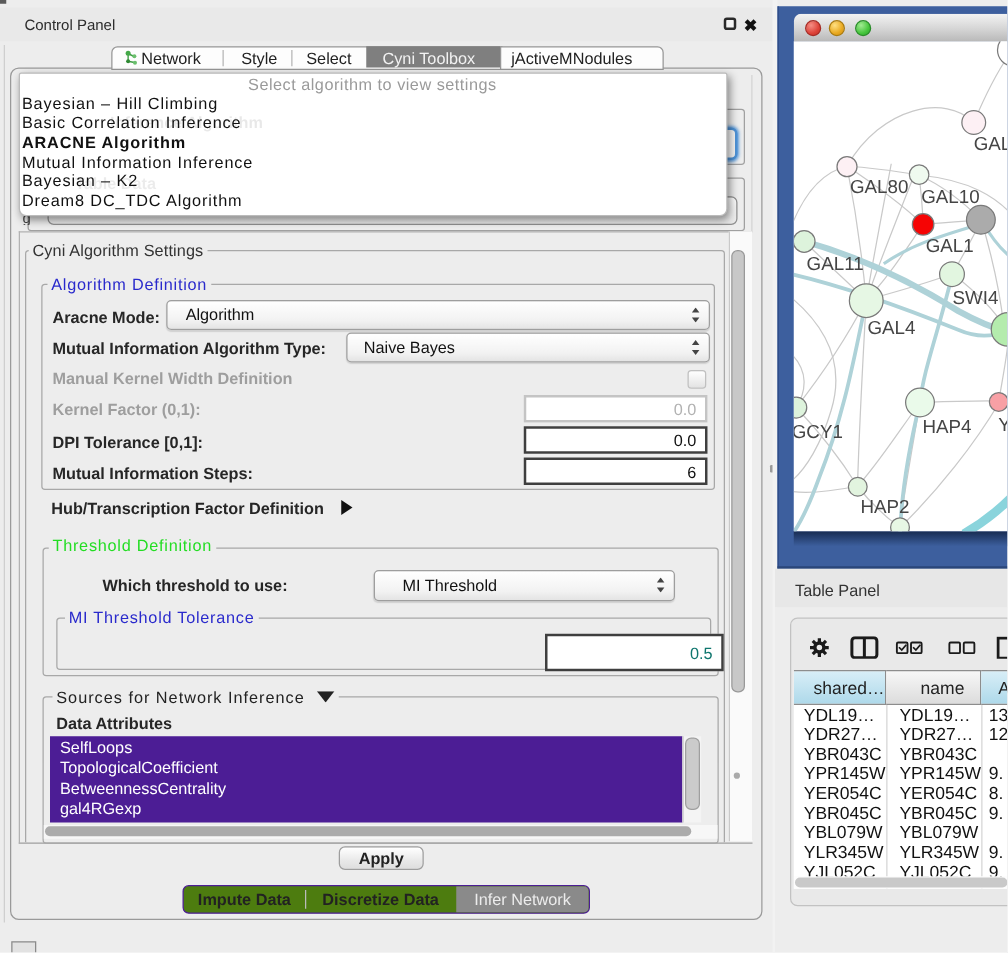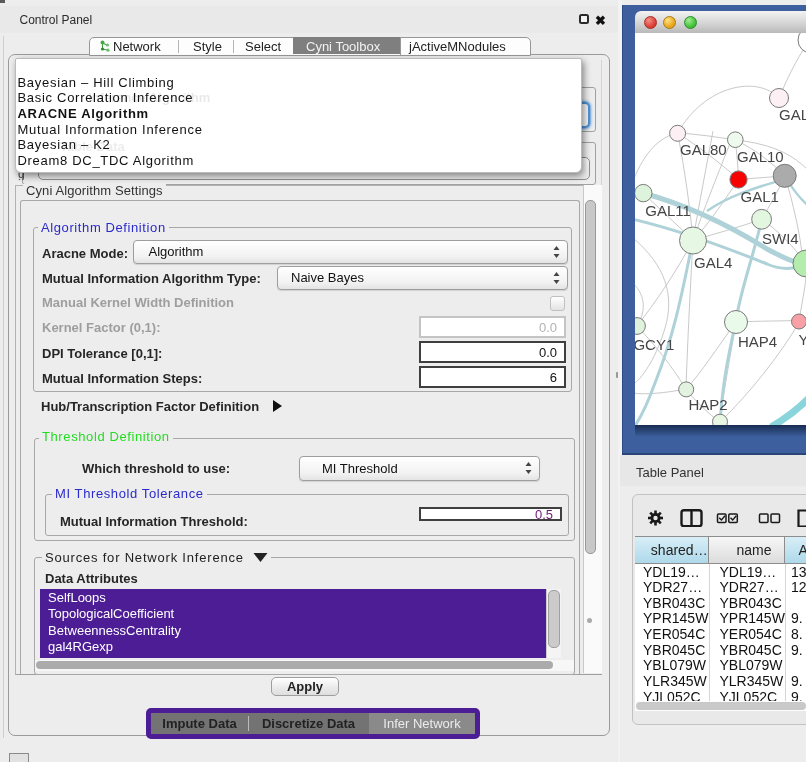--- a/index.html
+++ b/index.html
@@ -56,21 +56,21 @@
 <div class="abs" style="left:22px;top:87px;width:572px;height:43px;border:1px solid #a0a0a0;border-radius:3px;"></div>
 <div class="abs" style="left:100px;top:102px;width:486px;height:22px;border-radius:5px;background:#f6f6f6;border:2px solid #4e92d6;box-shadow:0 0 2.5px 1px rgba(80,150,220,0.9);"></div>
 <div class="abs" style="left:22px;top:142px;width:572px;height:41px;border:1px solid #a0a0a0;border-radius:3px;"></div>
 <div class="abs" style="left:38px;top:157px;width:550px;height:21px;border-radius:5px;background:linear-gradient(#fff,#e8e8e8);border:1.5px solid #909090;"></div>
 <div class="abs" style="left:18px;top:167px;width:11px;height:13px;font-size:12px;color:#444;overflow:hidden;">g</div>
 <div class="abs" style="left:600.5px;top:60px;width:1px;height:612px;background:#d4d4d4;"></div>
 
 <div class="abs" style="left:15px;top:185px;width:586px;height:488px;border-top:1px solid #b2b2b2;border-left:1px solid #b2b2b2;border-bottom:1px solid #9f9f9f;overflow:hidden;"></div>
 
 <div class="grp" style="left:20px;top:200px;width:558px;height:473px;border-bottom:none;border-radius:3px 3px 0 0;"></div>
-<div class="gtitle" style="left:23px;top:184px;color:#333;letter-spacing:0.1px;">Cyni Algorithm Settings</div>
+<div class="gtitle" style="left:23px;top:194px;color:#333;letter-spacing:0.1px;">Cyni Algorithm Settings</div>
 
 <div class="grp" style="left:33px;top:227px;width:537px;height:163px;"></div>
 <div class="gtitle" style="left:38px;top:221px;color:#2a2acc;">Algorithm Definition</div>
 
 <div class="lbl abs" style="left:42px;top:246px;">Aracne Mode:</div>
 <div class="combo" style="left:132.5px;top:239.5px;width:433.5px;height:22.5px;">
       <div class="ctext" style="left:15px;">Algorithm</div>
   <svg class="spin" viewBox="0 0 7 12">
         <path d="M3.5 0 L6.5 4 L0.5 4 Z" fill="#444"></path>
         <path d="M3.5 12 L6.5 8 L0.5 8 Z" fill="#444"></path>
@@ -111,22 +111,21 @@
       <div class="ctext" style="left:22px;">MI Threshold</div>
   <svg class="spin" viewBox="0 0 7 12">
         <path d="M3.5 0 L6.5 4 L0.5 4 Z" fill="#444"></path>
         <path d="M3.5 12 L6.5 8 L0.5 8 Z" fill="#444"></path>
       </svg>
     </div>
 
 <div class="grp" style="left:45px;top:493.5px;width:522px;height:40.5px;"></div>
 <div class="gtitle" style="left:52px;top:487px;color:#2a2acc;">MI Threshold Tolerance</div>
 
-<div class="lbl abs" style="left:60px;top:513.5px;">Mutual Information Threshold:</div>
-<div class="inp" style="left:419px;top:507px;width:143px;height:14px;border:2px solid #3f3f3f;color:#701a75;">0.5</div>
+<div class="inp" style="left:436px;top:507px;width:143px;height:30px;border:2px solid #3f3f3f;color:#0f766e;">0.5</div>
 
 <div class="grp" style="left:34px;top:557px;width:539px;height:116px;border-bottom:1px solid #a8a8a8;"></div>
 <div class="gtitle" style="left:42px;top:551px;color:#222;letter-spacing:0.8px;">Sources for Network Inference <svg style="margin-left:5px;" width="15" height="9" viewBox="0 0 14 9">
         <path d="M0 0 L14 0 L7 9 Z" fill="#222"></path>
       </svg></div>
 
 <div class="lbl abs" style="left:45px;top:571px;">Data Attributes</div>
 
 <div class="abs" style="left:40px;top:588.5px;width:506px;height:69px;background:#4c1d95;overflow:hidden;">
   <div style="font-size:13px;color:#fff;padding-left:8px;line-height:16.5px;padding-top:1px;">
@@ -138,30 +137,31 @@
 <div class="abs" style="left:35px;top:659.5px;width:539px;height:11px;background:#f7f7f7;"></div>
 <div class="abs" style="left:36px;top:661px;width:517px;height:8px;background:#ababab;border-radius:4px;"></div>
 
 <div class="abs" style="left:583px;top:185px;width:18px;height:488px;background:#fafafa;border-left:1px solid #c9c9c9;"></div>
 <div class="abs" style="left:585px;top:200px;width:9px;height:352px;background:#c8c8c8;border:1px solid #999;border-radius:5px;"></div>
 <div class="abs" style="left:587px;top:618px;width:5px;height:5px;background:#aaa;border-radius:50%;"></div>
 
 <div class="abs" style="left:271px;top:677px;width:66px;height:17px;border:1px solid #9e9e9e;border-radius:5px;background:linear-gradient(#ffffff,#e9e9e9 60%,#dedede);
      display:flex;align-items:center;justify-content:center;font-size:13px;font-weight:bold;color:#222;">Apply</div>
 
-<div class="abs" style="left:146px;top:708px;width:324px;height:21px;border:5px solid #4c1d95;border-radius:5px;background:#737373;overflow:hidden;">
+<div class="abs" style="left:146px;top:708px;width:324px;height:21px;border:1px solid #4c1d95;border-radius:5px;background:#4d7c0f;overflow:hidden;">
   <div class="abs" style="left:96.5px;top:3px;width:1px;height:15px;background:#bbb;"></div>
   <div class="abs" style="left:218px;top:0;width:106px;height:21px;background:#8a8a8a;"></div>
   <div class="abs" style="left:0;top:0;width:97px;height:21px;display:flex;align-items:center;justify-content:center;font-size:13px;font-weight:bold;color:#222;">Impute Data</div>
   <div class="abs" style="left:97px;top:0;width:121px;height:21px;display:flex;align-items:center;justify-content:center;font-size:13px;font-weight:bold;color:#222;">Discretize Data</div>
   <div class="abs" style="left:218px;top:0;width:106px;height:21px;display:flex;align-items:center;justify-content:center;font-size:13px;font-weight:normal;color:#ececec;">Infer Network</div>
 </div>
 
 <div class="abs" style="left:15.4px;top:58px;width:565px;height:113px;background:#fff;border:1px solid #bbb;border-radius:2px 2px 6px 6px;
      box-shadow:2px 3px 7px rgba(0,0,0,0.45);"></div>
+<div class="abs" style="left:15.4px;top:60px;width:565px;height:14px;display:flex;justify-content:center;font-size:13px;letter-spacing:0.4px;color:#9a9a9a;">Select algorithm to view settings</div>
 <div class="abs" style="left:88px;top:90px;font-size:13px;font-weight:bold;color:rgba(0,0,0,0.09);">Inference Algorithm</div>
 <div class="abs" style="left:60px;top:139px;font-size:13px;font-weight:bold;color:rgba(0,0,0,0.08);">Table Data</div>
 <div class="abs" style="left:17.5px;top:74.6px;font-size:13px;letter-spacing:0.7px;color:#111;line-height:15.7px;white-space:nowrap;">
 Bayesian – Hill Climbing<br>Basic Correlation Inference<br><b>ARACNE Algorithm</b><br>Mutual Information Inference<br>Bayesian – K2<br>Dream8 DC_TDC Algorithm</div>
 
 <div class="abs" style="left:615.5px;top:372px;width:3px;height:6px;background:#9a9a9a;border-radius:1px;"></div>
 
 <div class="abs" style="left:618px;top:0;width:4px;height:762px;background:#f2f2f2;"></div>
 <div class="abs" style="left:622px;top:5px;width:184px;height:449.5px;background:#3d5f9e;border-left:1px solid #2c4a85;"></div>
 <div class="abs" style="left:635px;top:424.5px;width:171px;height:12px;background:linear-gradient(#182c52,#3d5f9e);"></div>

